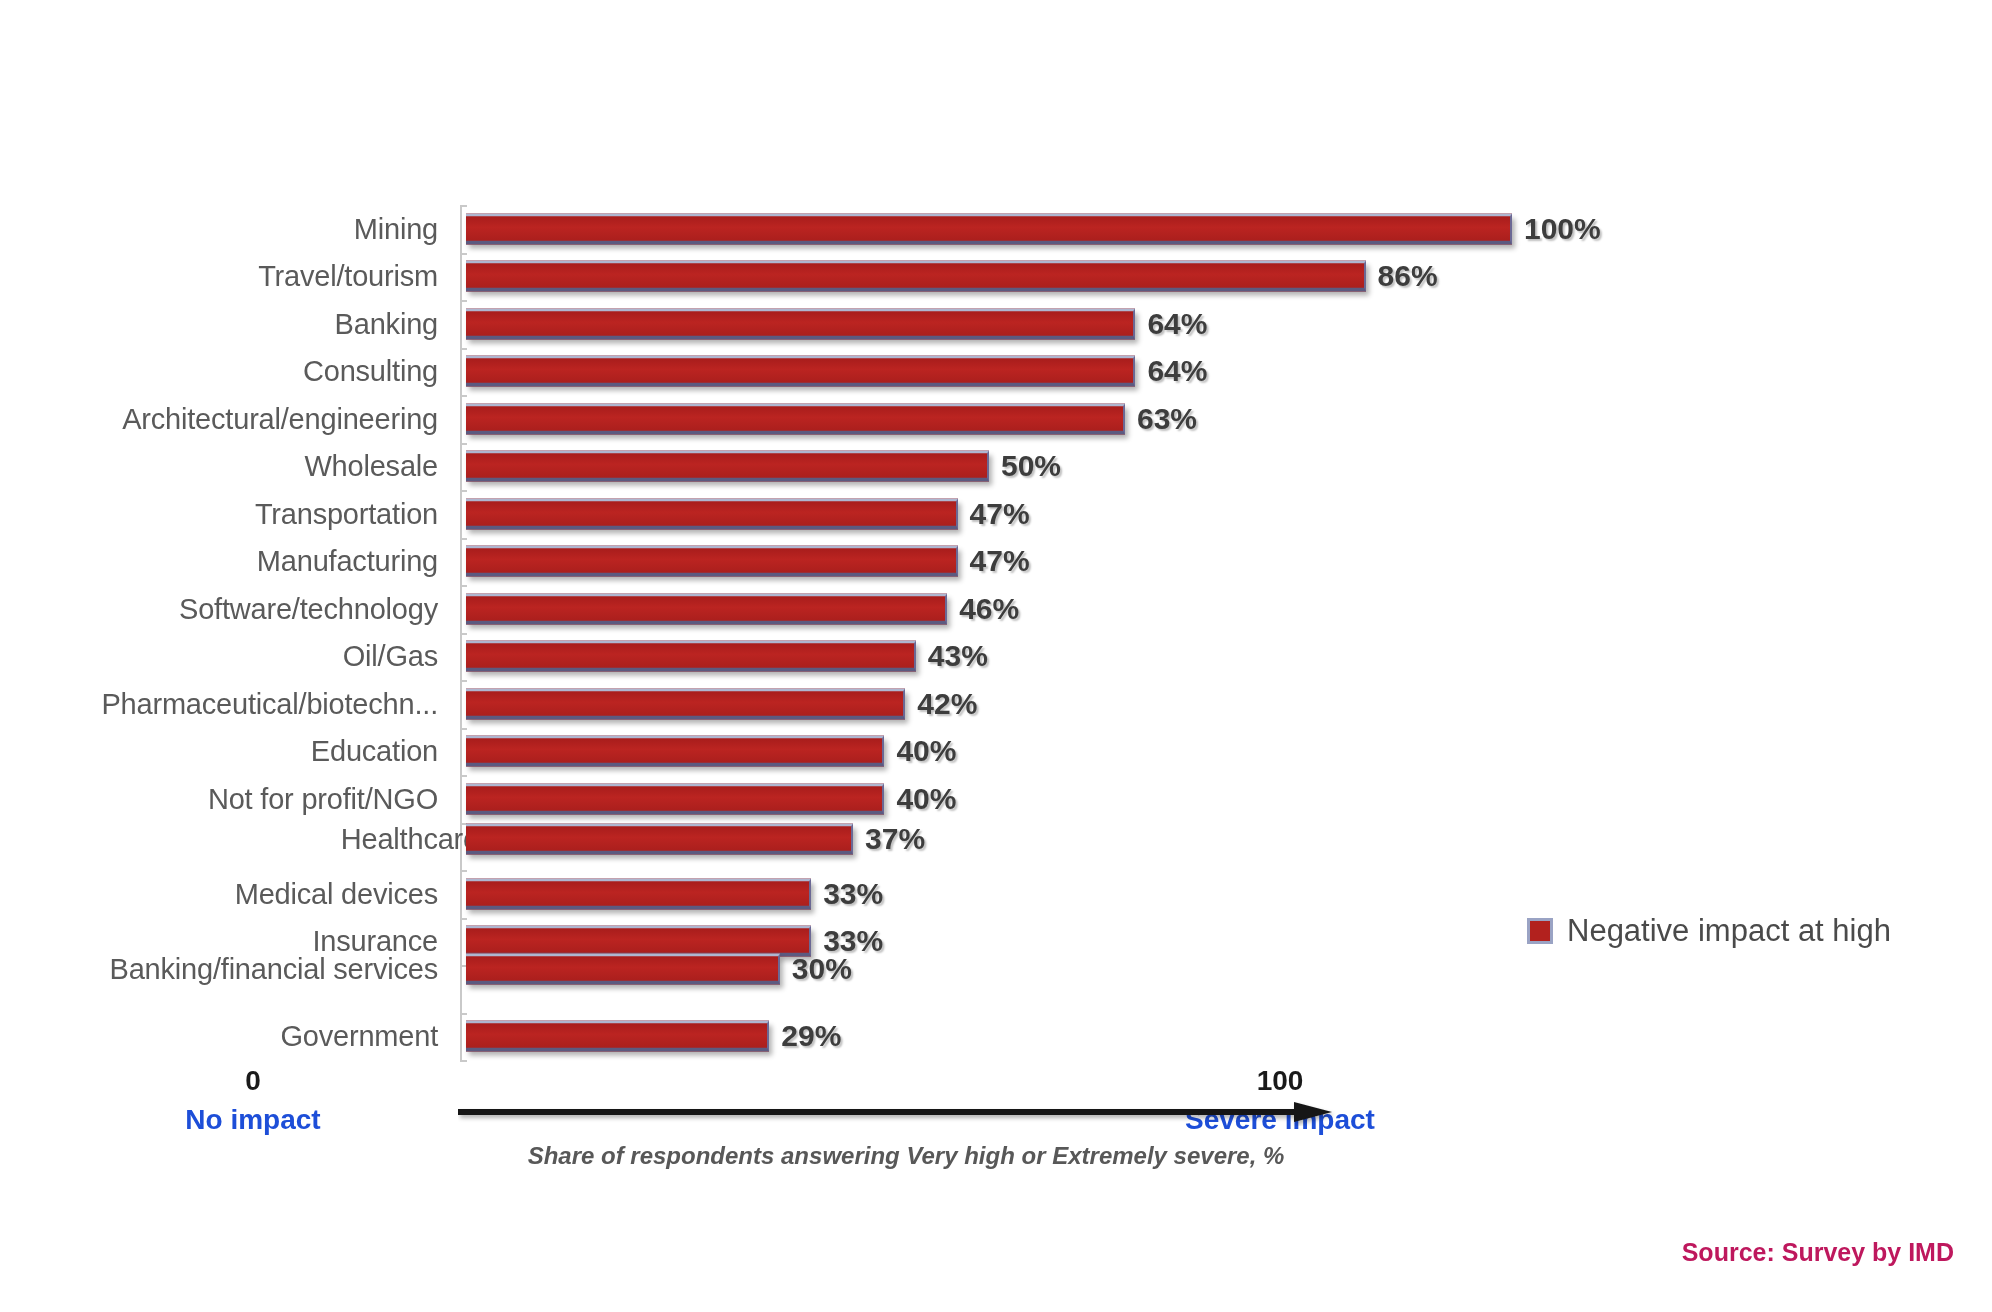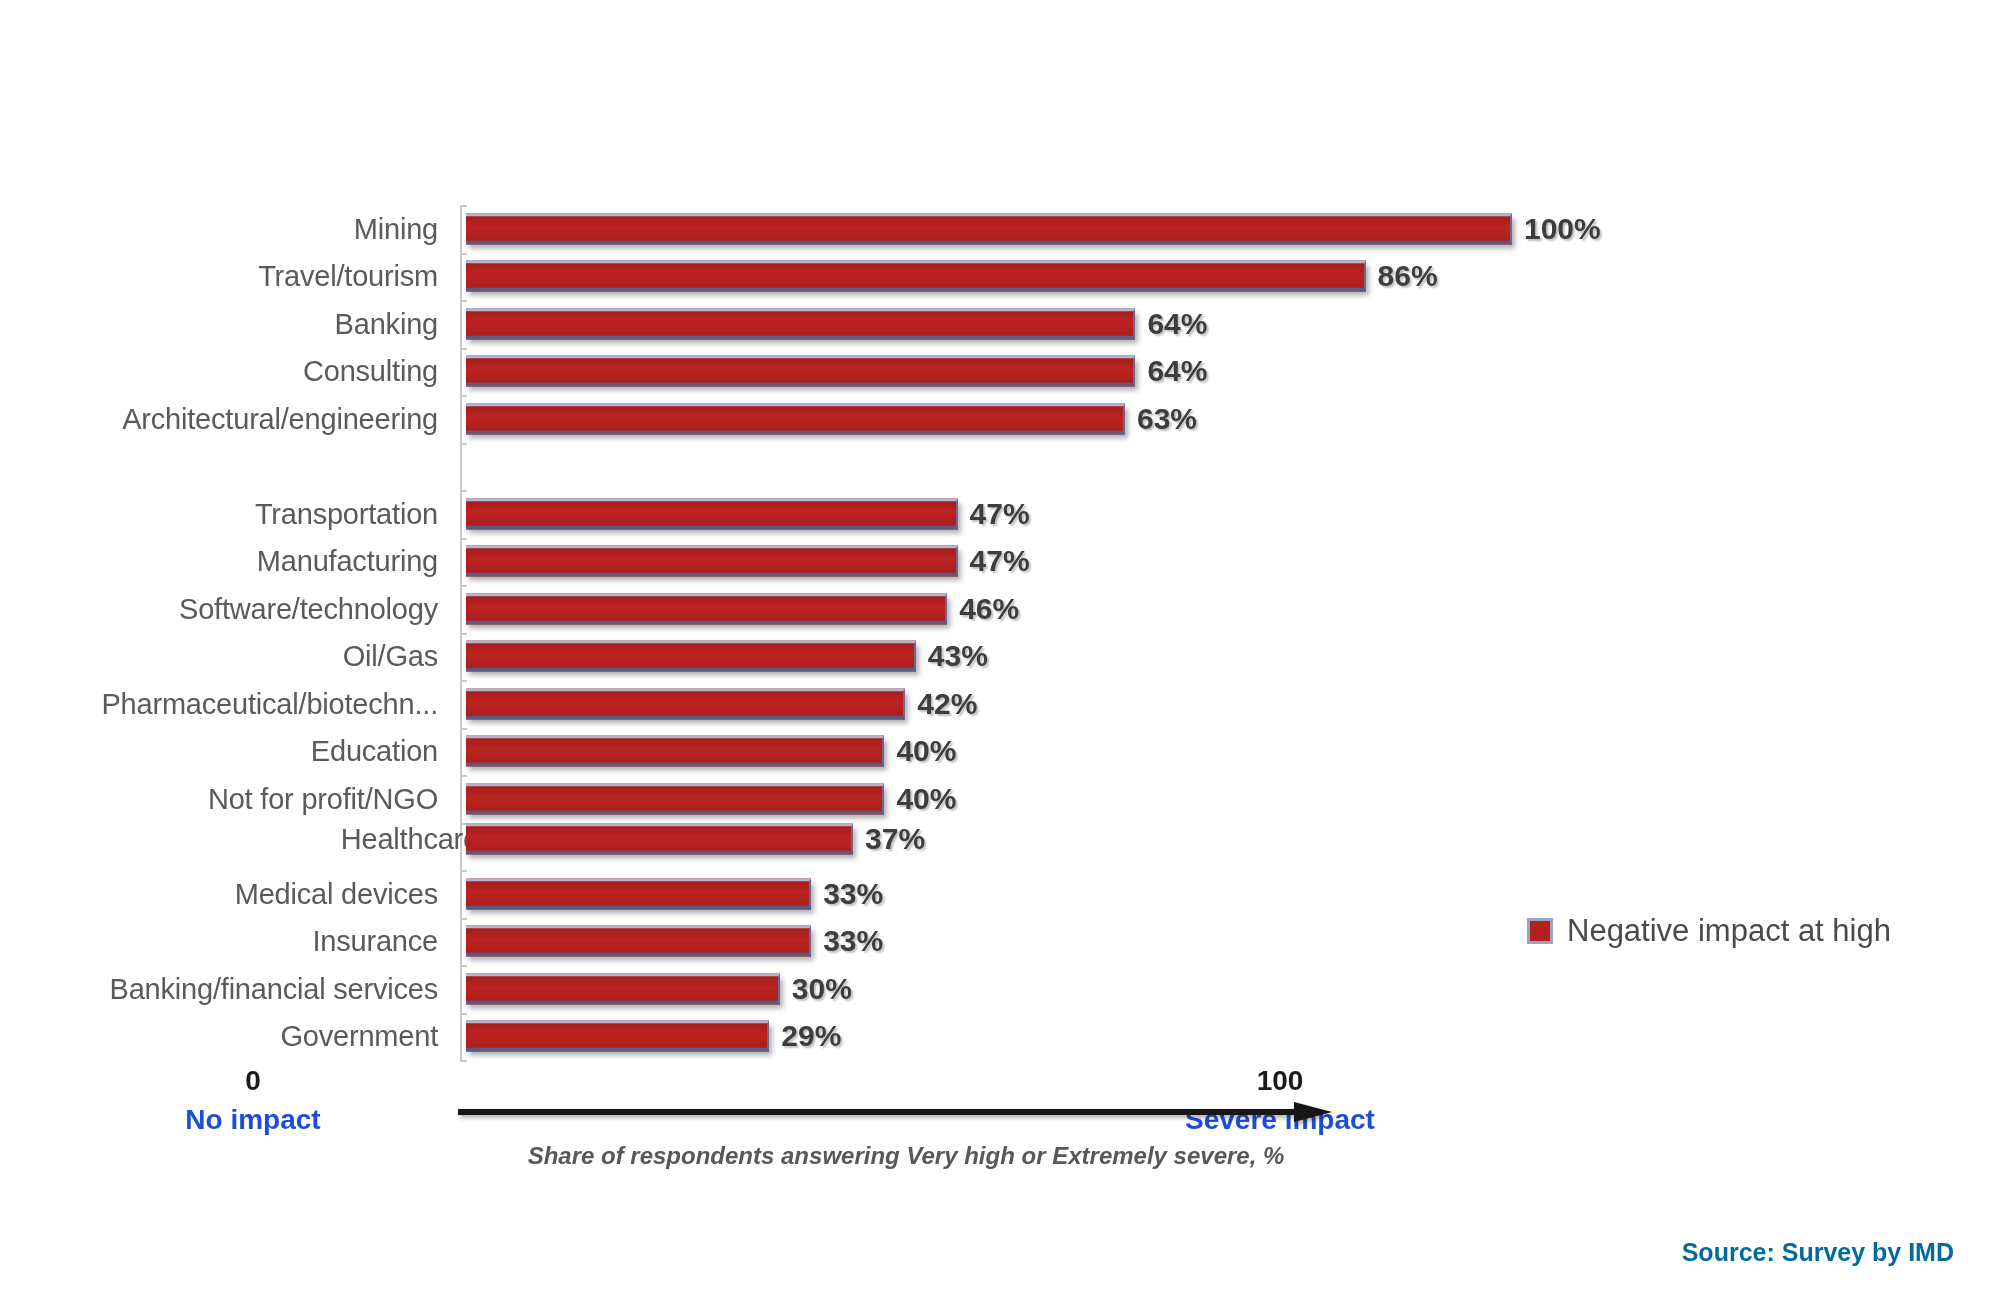--- a/index.html
+++ b/index.html
@@ -175,21 +175,21 @@
     color: #585858;
     white-space: nowrap;
   }
 
   .source {
     position: absolute;
     right: 38px;
     top: 1238px;
     font-size: 25px;
     font-weight: bold;
-    color: #0369a1;
+    color: #be185d;
     white-space: nowrap;
   }
 </style>
 </head>
 <body>
 
 <div id="chart-root">
 
   <div class="plot">
 
@@ -245,20 +245,27 @@
           </div>
           <div class="bar-value" style="left: 669.44px;">64%</div>
         </div>
         <div class="row" style="top: 190px; height: 47.5px;">
           <div class="cat-label">Architectural/engineering</div>
           <div class="bar" style="width: 658.98px;">
             <div class="bar-inner"></div>
           </div>
           <div class="bar-value" style="left: 658.98px;">63%</div>
         </div>
+        <div class="row" style="top: 237.5px; height: 47.5px;">
+          <div class="cat-label">Wholesale</div>
+          <div class="bar" style="width: 523px;">
+            <div class="bar-inner"></div>
+          </div>
+          <div class="bar-value" style="left: 523px;">50%</div>
+        </div>
         <div class="row" style="top: 285px; height: 47.5px;">
           <div class="cat-label">Transportation</div>
           <div class="bar" style="width: 491.62px;">
             <div class="bar-inner"></div>
           </div>
           <div class="bar-value" style="left: 491.62px;">47%</div>
         </div>
         <div class="row" style="top: 332.5px; height: 47.5px;">
           <div class="cat-label">Manufacturing</div>
           <div class="bar" style="width: 491.62px;">
@@ -315,21 +322,21 @@
           </div>
           <div class="bar-value" style="left: 345.18px;">33%</div>
         </div>
         <div class="row" style="top: 712.5px; height: 47.5px;">
           <div class="cat-label">Insurance</div>
           <div class="bar" style="width: 345.18px;">
             <div class="bar-inner"></div>
           </div>
           <div class="bar-value" style="left: 345.18px;">33%</div>
         </div>
-        <div class="row" style="top: 760px; height: 47.5px;">
+        <div class="row" style="top: 740px; height: 47.5px;">
           <div class="cat-label">Banking/financial services</div>
           <div class="bar" style="width: 313.8px;">
             <div class="bar-inner"></div>
           </div>
           <div class="bar-value" style="left: 313.8px;">30%</div>
         </div>
         <div class="row" style="top: 807.5px; height: 47.5px;">
           <div class="cat-label">Government</div>
           <div class="bar" style="width: 303.34px;">
             <div class="bar-inner"></div>

